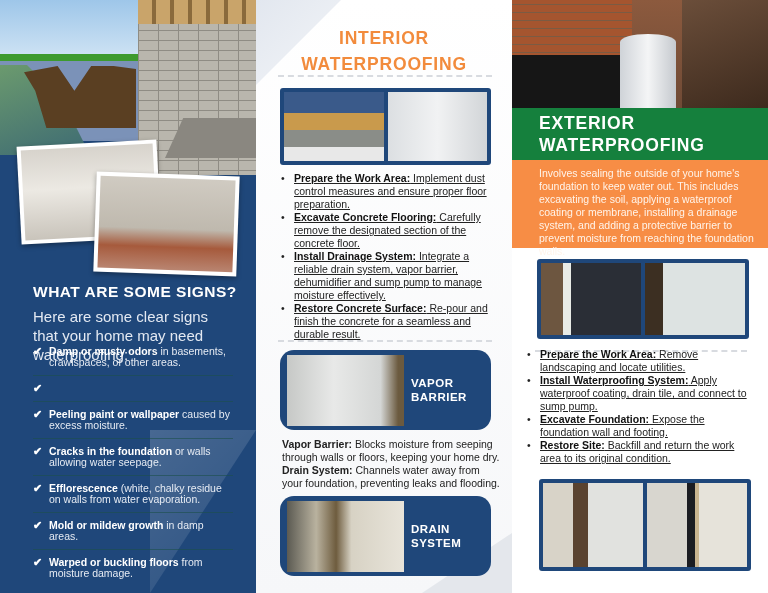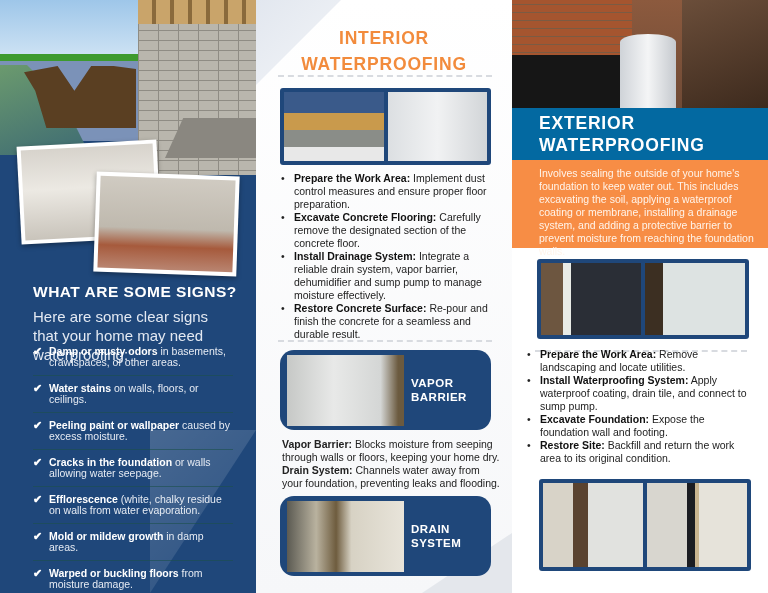--- a/index.html
+++ b/index.html
@@ -43,42 +43,42 @@
   .mid-corner { position: absolute; left: 0; top: 0; width: 85px; height: 85px; background: linear-gradient(135deg, #e2e7ef, #f3f5f8); clip-path: polygon(0 0, 100% 0, 0 100%); }
   .mid-corner-b { position: absolute; right: 0; bottom: 0; width: 90px; height: 60px; background: #e4e7ec; clip-path: polygon(100% 0, 100% 100%, 0 100%); }
   #mid h1 { position: absolute; left: 0; width: 256px; top: 25px; text-align: center; color: #f28b3c; font-size: 17.5px; font-weight: bold; line-height: 26px; letter-spacing: .8px; }
   .dash { position: absolute; height: 0; border-top: 2px dashed #d8dbe0; }
   .photoframe { position: absolute; background: #1f477a; border-radius: 3px; padding: 4px; display: flex; gap: 4px; }
   .photoframe .ph { flex: 1; height: 100%; }
   #mid-frame { left: 280px; top: 88px; width: 211px; height: 77px; }
   .ph-boots { background: linear-gradient(#3a5a8a 0 30%, #c99a4c 30% 55%, #8a8d88 55% 80%, #e8e8e8 80%); }
   .ph-plastic { background: linear-gradient(90deg, #dcdfe2, #f1f2f3 50%, #d2d5d8); }
   ul.steps { position: absolute; list-style: none; font-size: 10.5px; line-height: 13px; color: #222; }
-  ul.steps li { position: relative; padding-left: 15px; margin-bottom: 0; }
+  ul.steps li { position: relative; padding-left: 15px; margin-bottom: 0; text-decoration: underline; }
   ul.steps li::before { content: "•"; position: absolute; left: 2px; top: 0; }
   ul.steps b { color: #111; }
   #mid-steps { left: 279px; top: 172px; width: 225px; }
 
   .feature { position: absolute; background: #1f477a; border-radius: 14px; }
   .feature .fimg { position: absolute; left: 7px; top: 5px; width: 117px; height: 71px; }
   .feature .flabel { position: absolute; left: 131px; top: 0; height: 100%; display: flex; align-items: center; color: #fff; font-size: 11.5px; font-weight: bold; line-height: 14px; letter-spacing: .5px; }
   #vapor { left: 280px; top: 350px; width: 211px; height: 80px; }
   #vapor .fimg { background: linear-gradient(90deg, #c6c8c6, #e8e9e8 40%, #d4d6d5 80%, #6b5a3f 95%); }
   #drain { left: 280px; top: 496px; width: 211px; height: 80px; }
   #drain .fimg { background: linear-gradient(90deg, #5b5a52 0%, #b9b29f 25%, #6e5c3e 42%, #d7d2c4 55%, #e8e4da 100%); }
   #mid-desc { position: absolute; left: 282px; top: 438px; width: 220px; font-size: 10.5px; line-height: 13px; color: #222; }
 
   
   #right { left: 512px; width: 256px; background: #fff; }
   .ext-photo { position: absolute; left: 0; top: 0; width: 256px; height: 108px; background: linear-gradient(180deg, #8c5a3e 0%, #6f4a35 100%); overflow: hidden; }
   .ext-brick { position: absolute; left: 0; top: 0; width: 120px; height: 60px; background: repeating-linear-gradient(0deg, #a5552f 0 7px, #7b5b43 7px 8px); }
   .ext-membrane { position: absolute; left: 0; top: 55px; width: 120px; height: 53px; background: #161616; }
   .ext-pipe { position: absolute; left: 108px; top: 34px; width: 56px; height: 74px; background: linear-gradient(90deg, #cfd3d8, #f4f5f6 50%, #c5c9ce); border-radius: 28px 28px 0 0 / 8px 8px 0 0; }
   .ext-dirt { position: absolute; left: 170px; top: 0; width: 86px; height: 108px; background: linear-gradient(160deg, #6b4e3a, #3d2a1d); }
-  .ext-title { position: absolute; left: 0; top: 108px; width: 256px; height: 52px; background: #0369a1; }
+  .ext-title { position: absolute; left: 0; top: 108px; width: 256px; height: 52px; background: #15803d; }
   .ext-title h1 { position: absolute; left: 27px; top: 4px; color: #fff; font-size: 17.5px; font-weight: bold; line-height: 22px; letter-spacing: .8px; }
   .ext-desc { position: absolute; left: 0; top: 160px; width: 256px; height: 88px; background: #f78d45; padding: 7px 14px 16px 27px; color: #fff4ea; font-size: 10.5px; line-height: 13px; }
   #ext-frame1 { left: 537px; top: 259px; width: 212px; height: 80px; }
   .ph-membrane-1 { background: linear-gradient(90deg, #6d5640 0 22%, #e8ebe6 22% 30%, #2a2e36 30% 100%); }
   .ph-membrane-2 { background: linear-gradient(90deg, #3c2f22 0 18%, #dde3e2 18% 100%); }
   #ext-steps { left: 525px; top: 348px; width: 225px; }
   #ext-frame2 { left: 539px; top: 479px; width: 212px; height: 92px; }
   .ph-trench-1 { background: linear-gradient(90deg, #d8d3c8 0 30%, #5a4330 30% 45%, #e1e2df 45% 100%); }
   .ph-trench-2 { background: linear-gradient(90deg, #d8d6cf 0 40%, #1b1d22 40% 48%, #c9b590 48% 52%, #e6e3da 52% 100%); }
 </style>
@@ -105,21 +105,20 @@
   <div class="diag"></div>
   <h2>WHAT ARE SOME SIGNS?</h2>
   <p class="intro">Here are some clear signs that your home may need waterproofing:</p>
   <ul id="signs">
     <li>
         <span class="check">✔</span>
         <span><b>Damp or musty odors</b><span> in basements, crawlspaces, or other areas.</span></span>
       </li>
     <li>
         <span class="check">✔</span>
-        <span><b>Water stains</b><span> on walls, floors, or ceilings.</span></span>
       </li>
     <li>
         <span class="check">✔</span>
         <span><b>Peeling paint or wallpaper</b><span> caused by excess moisture.</span></span>
       </li>
     <li>
         <span class="check">✔</span>
         <span><b>Cracks in the foundation</b><span> or walls allowing water seepage.</span></span>
       </li>
     <li>

